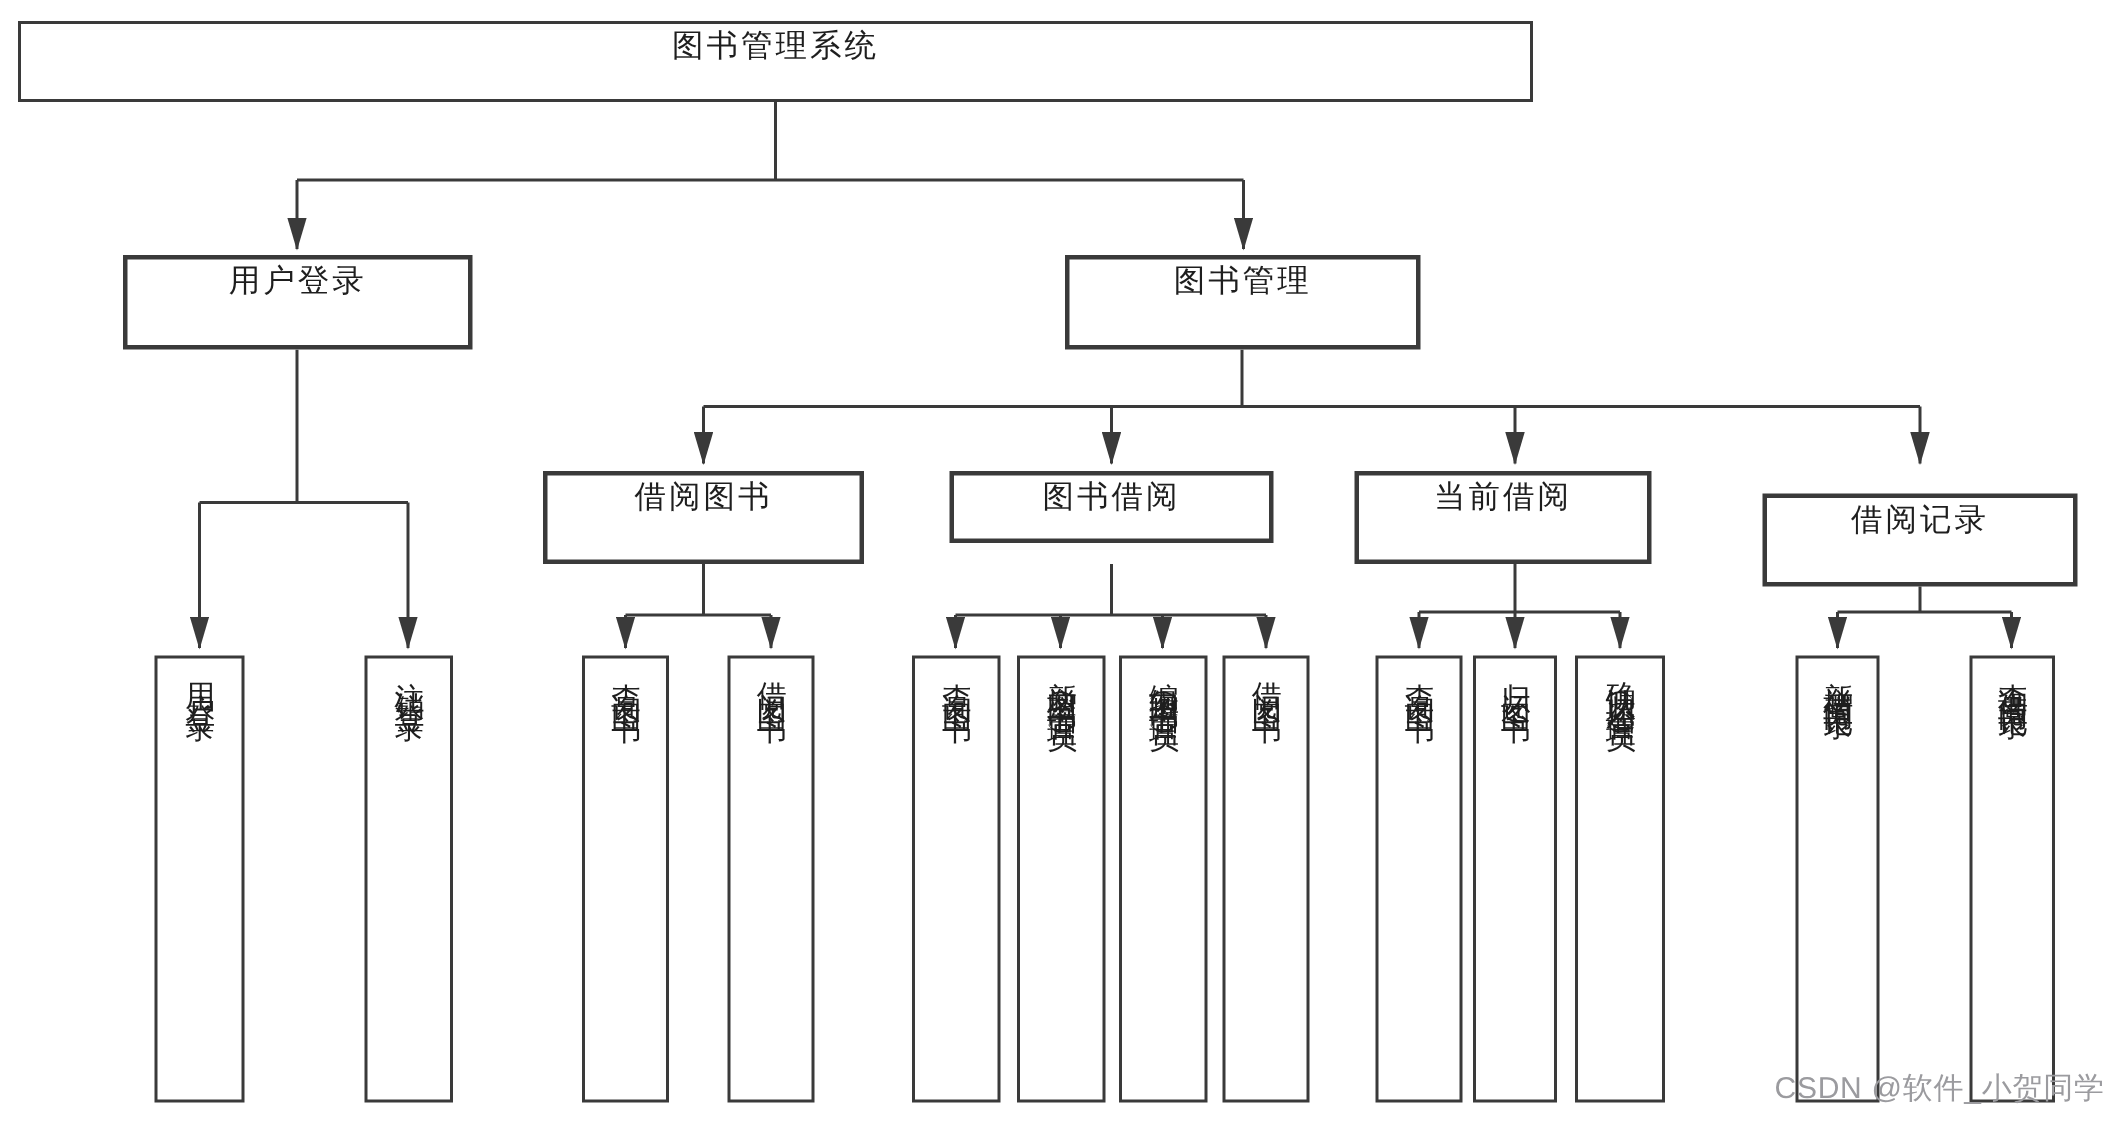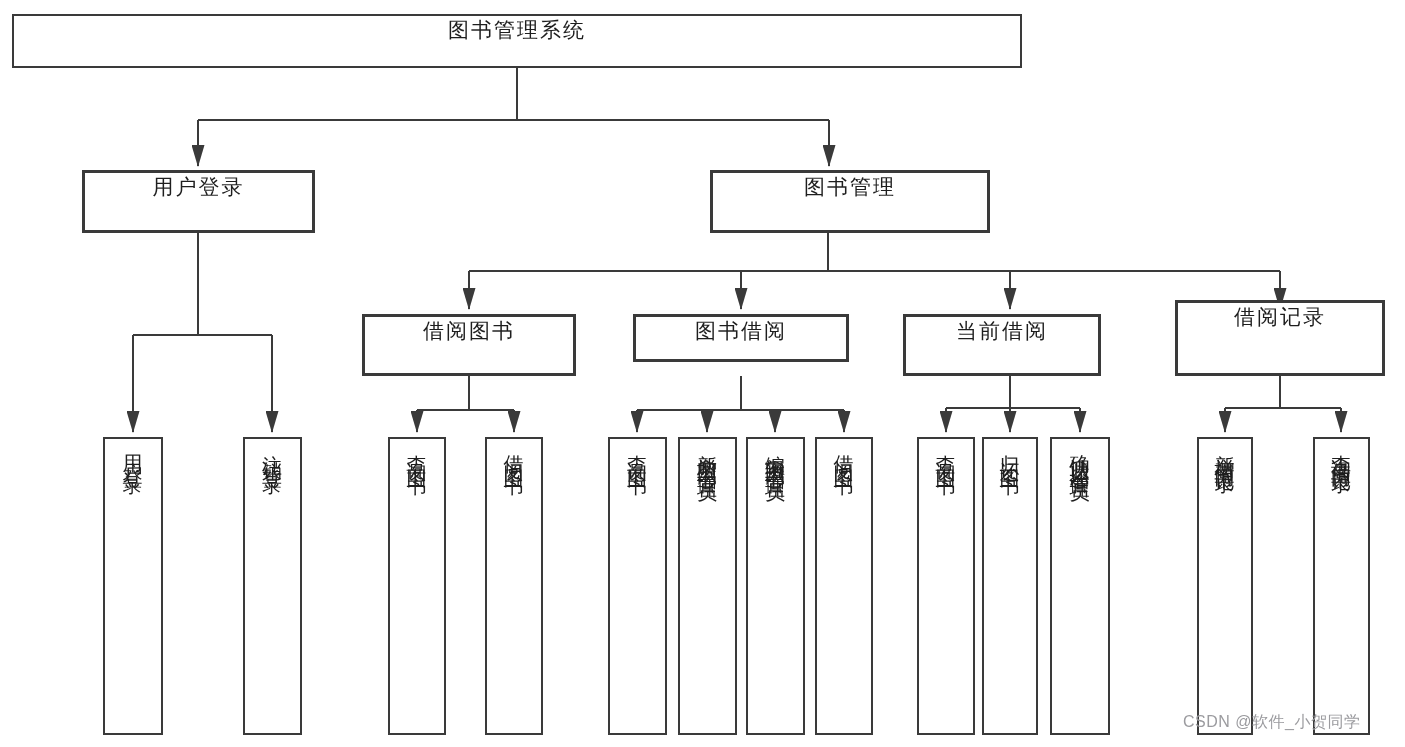--- a/index.html
+++ b/index.html
@@ -51,21 +51,21 @@
     line-height: 1;
     white-space: nowrap;
   }
   .node.v.long span {
     letter-spacing: 4px;
   }
   #watermark {
     position: absolute;
     left: 1183px;
     top: 712px;
-    font-size: 16px;
+    font-size: 20px;
     color: #9b9b9f;
     white-space: nowrap;
     z-index: 3;
     letter-spacing: 0.5px;
   }
 </style>
 </head>
 <body>
 
 <div id="canvas">
@@ -120,34 +120,34 @@
     </g>
   </svg>
 
   <div class="node h lvl1" style="left:12px;top:14px;width:1010px;height:54px">
     <span>图书管理系统</span>
   </div>
 
   <div class="node h lvl2" style="left:82px;top:170px;width:233px;height:63px">
     <span>用户登录</span>
   </div>
-  <div class="node h lvl2" style="left:710px;top:170px;width:280px;height:63px">
+  <div class="node h lvl2" style="left:710px;top:170px;width:237px;height:63px">
     <span>图书管理</span>
   </div>
 
   <div class="node h lvl3" style="left:362px;top:314px;width:214px;height:62px">
     <span>借阅图书</span>
   </div>
   <div class="node h lvl3" style="left:633px;top:314px;width:216px;height:48px">
     <span>图书借阅</span>
   </div>
   <div class="node h lvl3" style="left:903px;top:314px;width:198px;height:62px">
     <span>当前借阅</span>
   </div>
-  <div class="node h lvl3" style="left:1175px;top:300px;width:210px;height:76px">
+  <div class="node h lvl3" style="left:1175px;top:329px;width:210px;height:62px">
     <span>借阅记录</span>
   </div>
 
   <div class="node v" style="left:103px;top:437px;width:60px;height:298px">
     <span>用户登录</span>
   </div>
   <div class="node v" style="left:243px;top:437px;width:59px;height:298px">
     <span>注销登录</span>
   </div>
 

